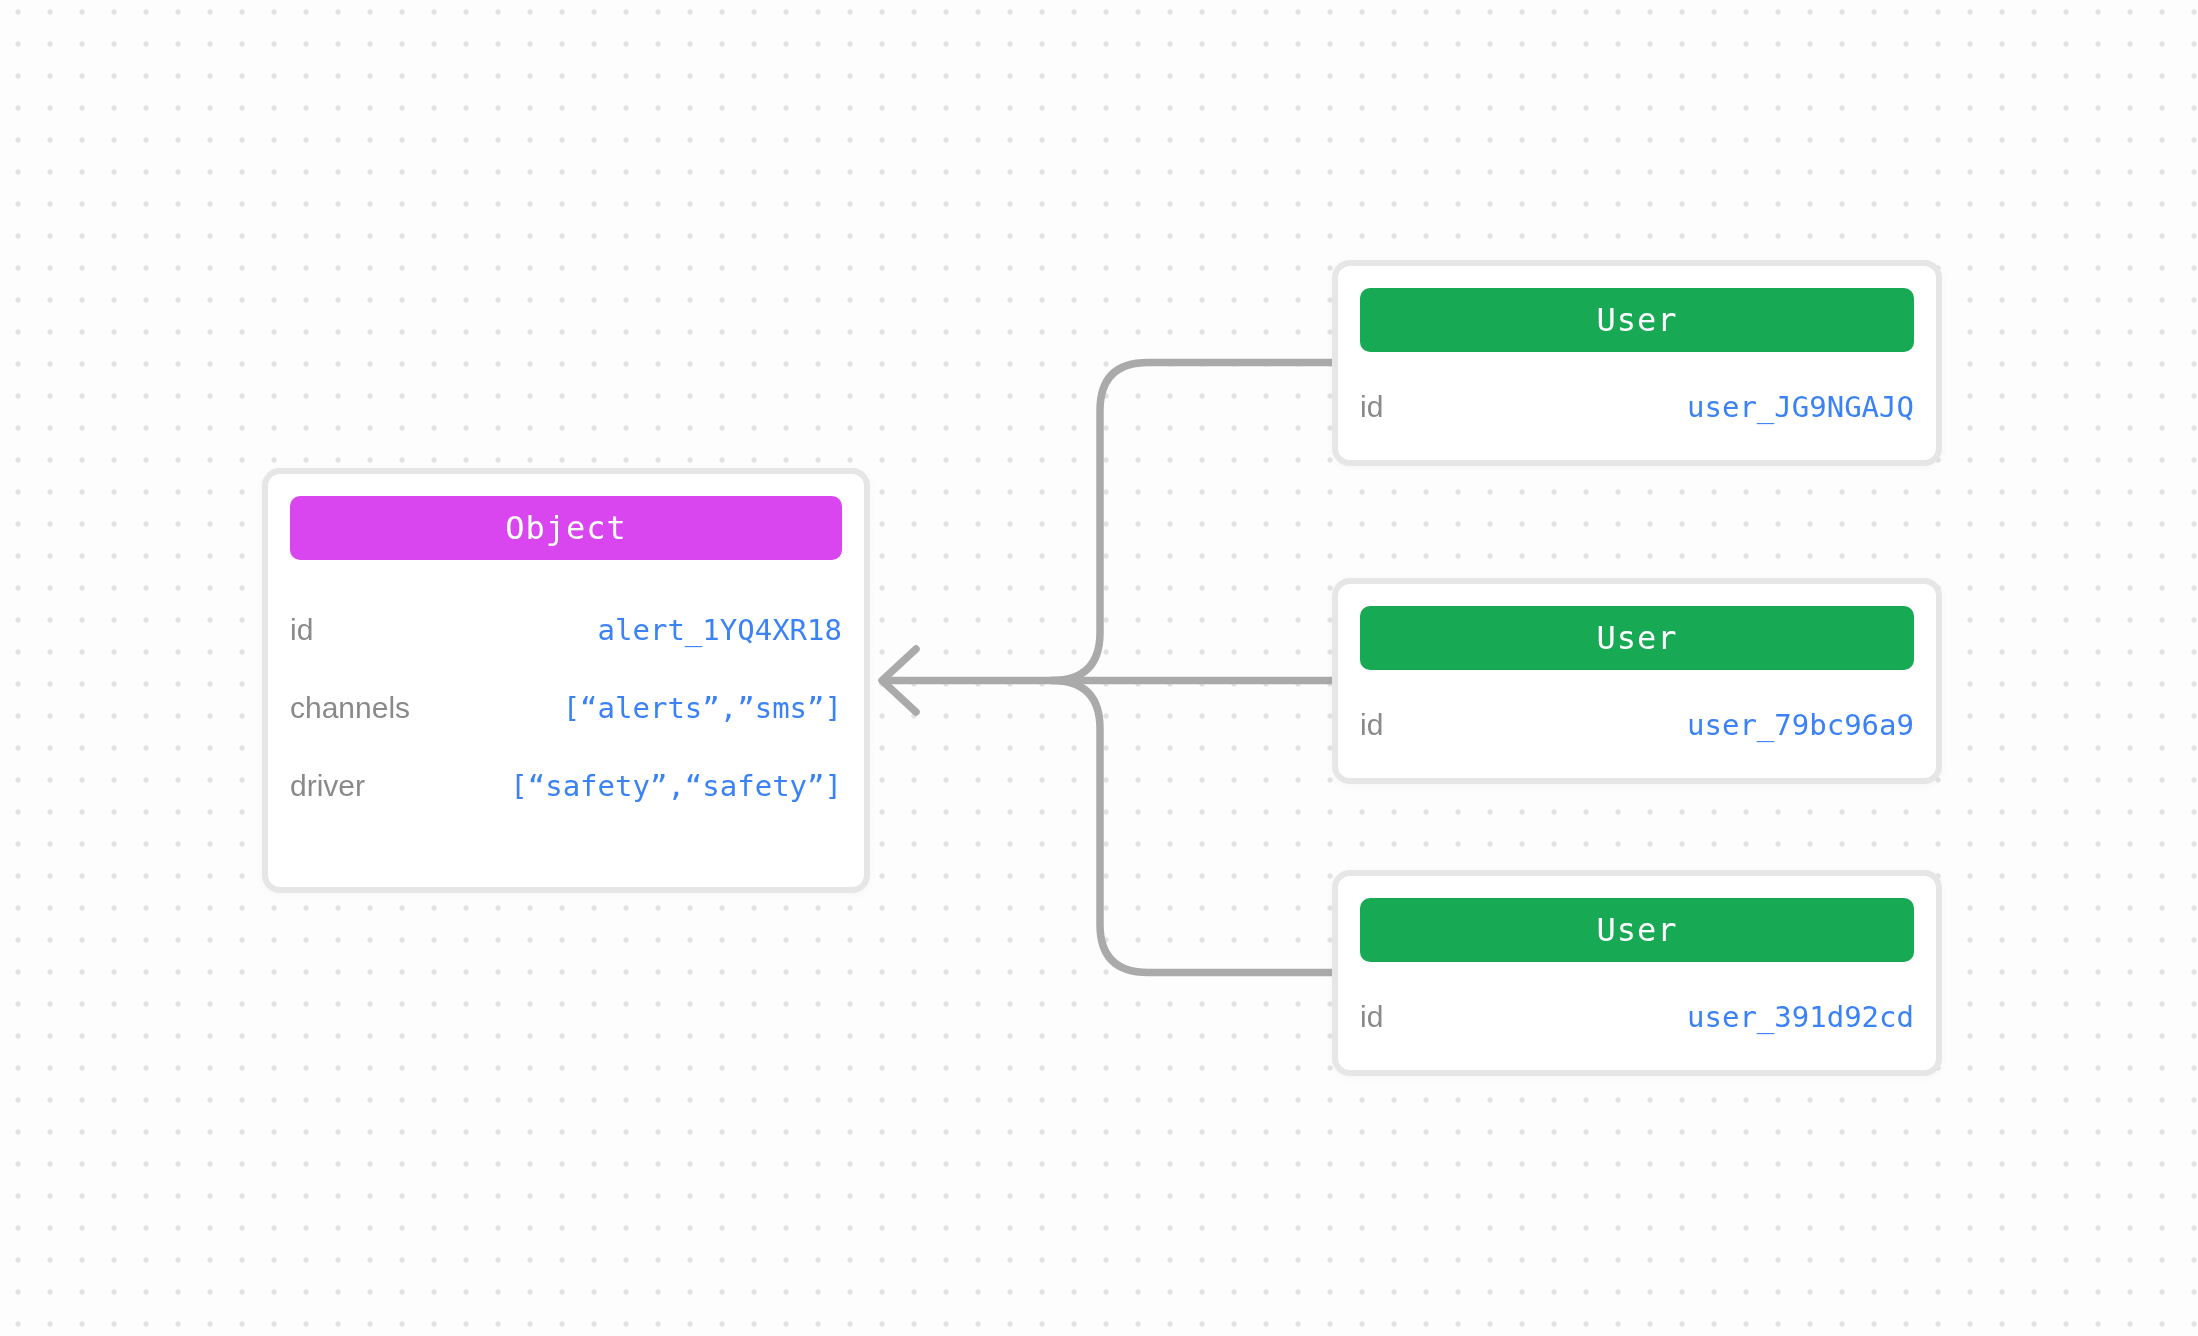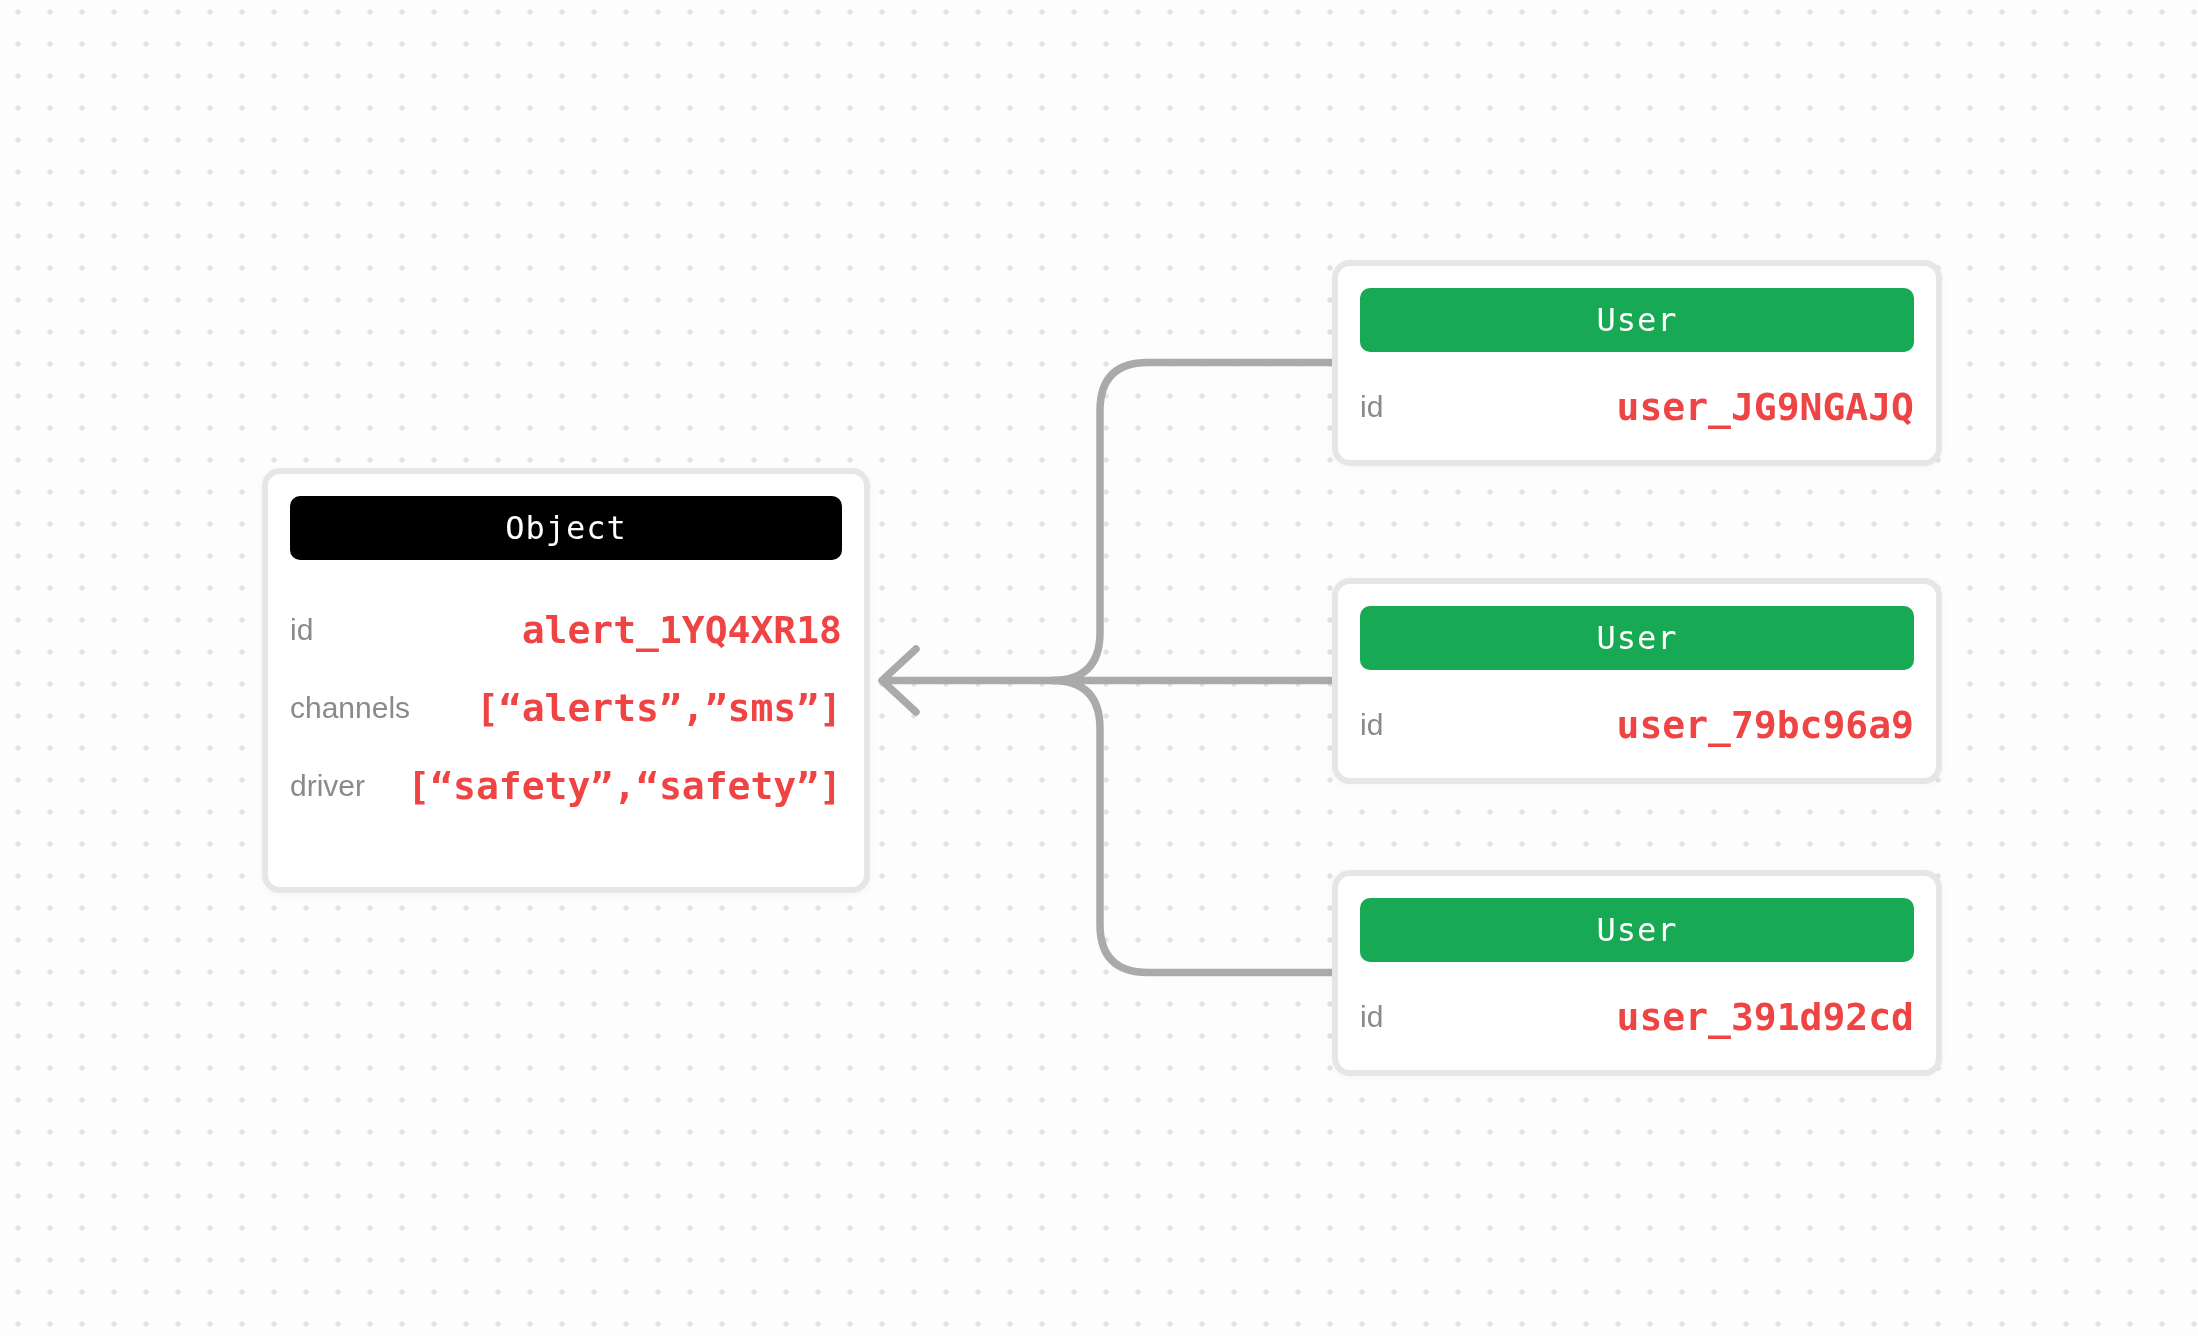--- a/index.html
+++ b/index.html
@@ -57,21 +57,21 @@
     display: flex;
     align-items: center;
     justify-content: center;
     color: #FFFFFF;
     font-family: "DejaVu Sans Mono", monospace;
     font-size: 32px;
     font-weight: 500;
     letter-spacing: 1px;
   }
   .object-header {
-    background: #000000;
+    background: #d946ef;
     margin-bottom: 46px;
   }
   .user-header {
     background: #17A953;
     margin-bottom: 32px;
   }
   .field-row {
     display: flex;
     align-items: center;
     justify-content: space-between;
@@ -85,23 +85,23 @@
   .user-card .field-row {
     height: 46px;
   }
   .field-label {
     font-family: "Liberation Sans", sans-serif;
     font-size: 30px;
     color: #8A8A8A;
   }
   .field-value {
     font-family: "DejaVu Sans Mono", monospace;
-    font-size: 38px;
-    font-weight: 700;
-    color: #ef4444;
+    font-size: 29px;
+    font-weight: 400;
+    color: #3b82f6;
     white-space: nowrap;
   }
 </style>
 </head>
 <body>
 
 <div class="canvas">
 
   <svg class="edges-svg" width="2198" height="1336" viewBox="0 0 2198 1336">
     <g fill="none" stroke="#AAAAAA" stroke-width="7.5" stroke-linecap="round" stroke-linejoin="round">

